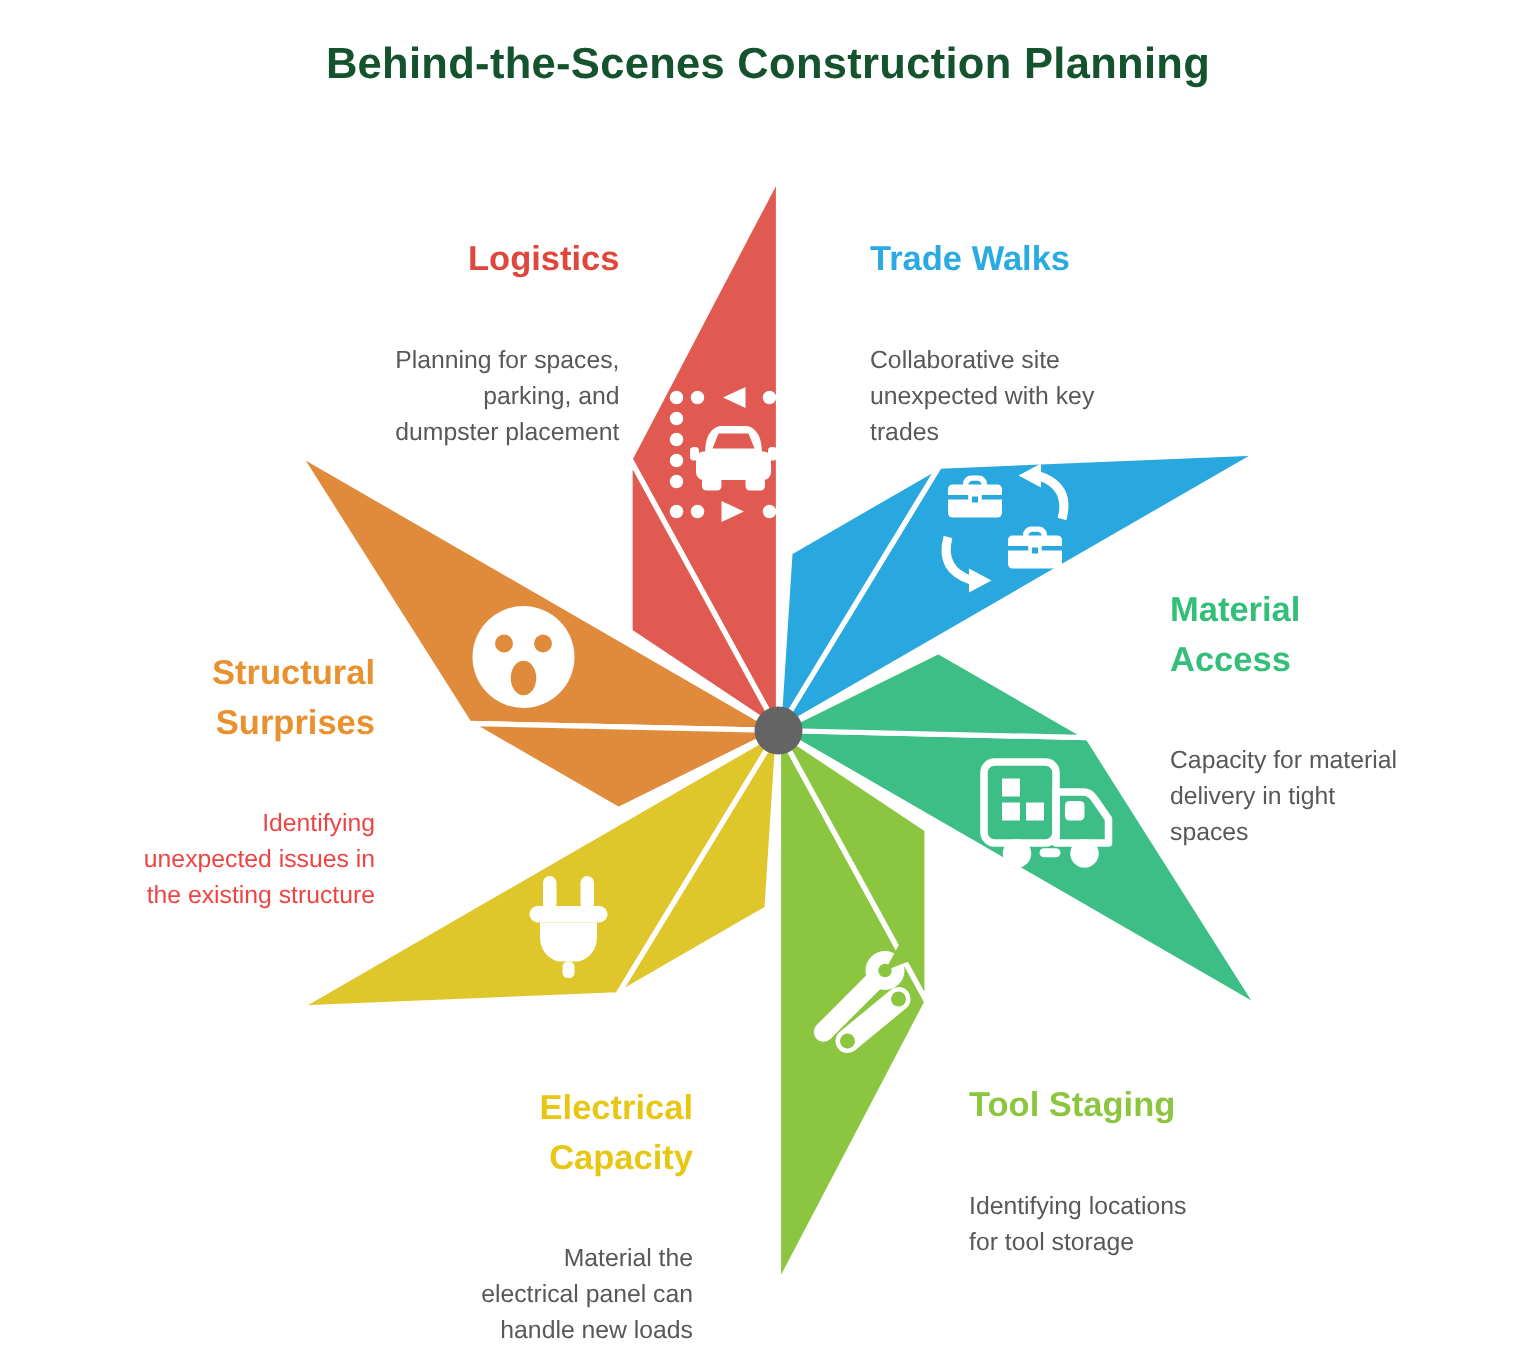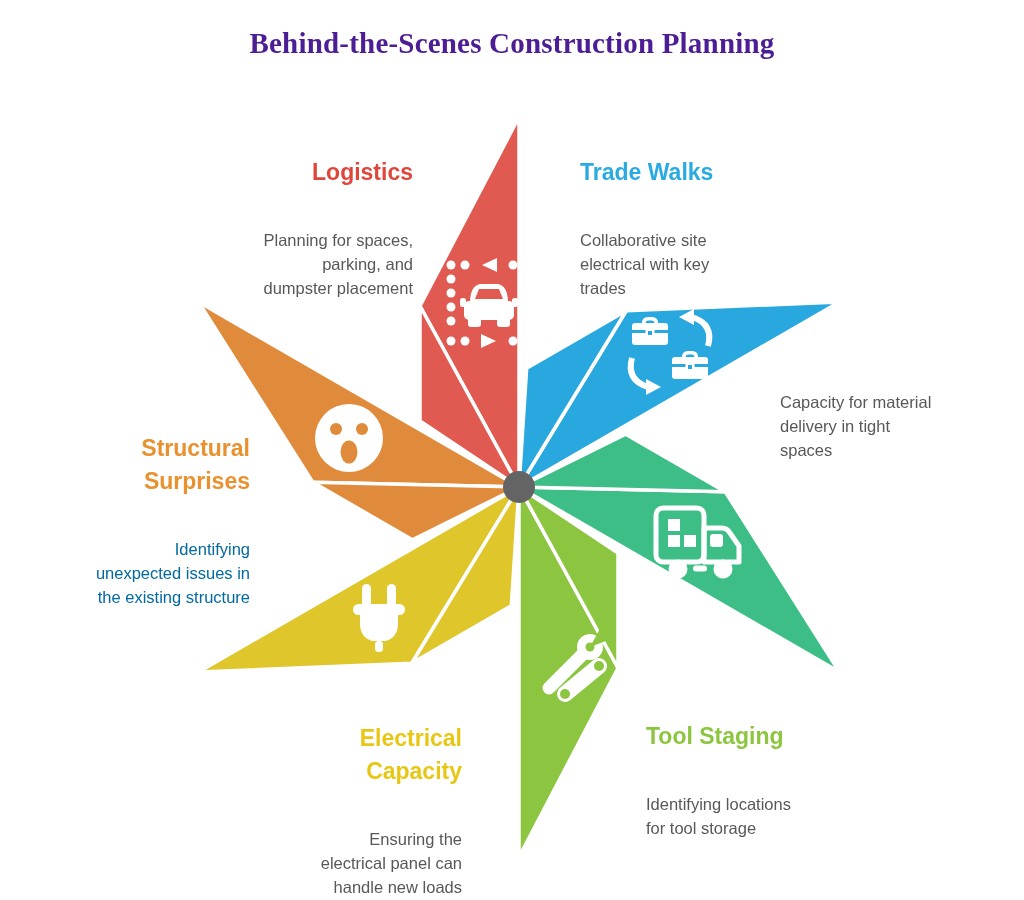--- a/index.html
+++ b/index.html
@@ -22,21 +22,21 @@
   #blk-material  {top:372px;left:780px;}
   #blk-tool      {top:702px;left:646px;}
   #blk-electrical{top:704px;right:562px;}
   #blk-structural{top:414px;right:774px;}
 </style>
 </head>
 <body>
 
 <div class="canvas">
 
-  <h1 class="title" style="color: #4c1d95; font-family: Liberation Serif, serif;">Behind-the-Scenes Construction Planning</h1>
+  <h1 class="title" style="color: #14532d;">Behind-the-Scenes Construction Planning</h1>
 
   <svg class="pinwheel" width="1024" height="900" viewBox="0 0 1024 900">
 
     <g transform="translate(519,487)">
       <g transform="rotate(0)">
         <polygon class="blade" points="0,0 0,-370 -99,-181" fill="#E05A51"></polygon>
         <polygon class="blade" points="0,0 -99,-181 -99,-66" fill="#E05A51"></polygon>
       </g>
       <g transform="rotate(60)">
         <polygon class="blade" points="0,0 0,-370 -99,-181" fill="#29A8DF"></polygon>
@@ -149,45 +149,47 @@
   <div class="seg-block align-r" id="blk-logistics">
     <h2 class="seg-heading" style="color: rgb(224, 71, 60);">Logistics</h2>
     <p class="seg-desc" style="color: rgb(88, 88, 91);">Planning for spaces,
 parking, and
 dumpster placement</p>
   </div>
 
   <div class="seg-block" id="blk-trade">
     <h2 class="seg-heading" style="color: rgb(41, 171, 226);">Trade Walks</h2>
     <p class="seg-desc" style="color: rgb(88, 88, 91);">Collaborative site
-electrical with key
+unexpected with key
 trades</p>
   </div>
 
   <div class="seg-block" id="blk-material">
+    <h2 class="seg-heading" style="color: rgb(51, 190, 122);">Material
+Access</h2>
     <p class="seg-desc" style="color: rgb(88, 88, 91);">Capacity for material
 delivery in tight
 spaces</p>
   </div>
 
   <div class="seg-block" id="blk-tool">
     <h2 class="seg-heading" style="color: rgb(140, 198, 63);">Tool Staging</h2>
     <p class="seg-desc" style="color: rgb(88, 88, 91);">Identifying locations
 for tool storage</p>
   </div>
 
   <div class="seg-block align-r" id="blk-electrical">
     <h2 class="seg-heading" style="color: rgb(231, 199, 20);">Electrical
 Capacity</h2>
-    <p class="seg-desc" style="color: rgb(88, 88, 91);">Ensuring the
+    <p class="seg-desc" style="color: rgb(88, 88, 91);">Material the
 electrical panel can
 handle new loads</p>
   </div>
 
   <div class="seg-block align-r" id="blk-structural">
     <h2 class="seg-heading" style="color: rgb(232, 145, 46);">Structural
 Surprises</h2>
-    <p class="seg-desc" style="color: #0369a1;">Identifying
+    <p class="seg-desc" style="color: #ef4444;">Identifying
 unexpected issues in
 the existing structure</p>
   </div>
 
 </div>
 
 </body></html>

